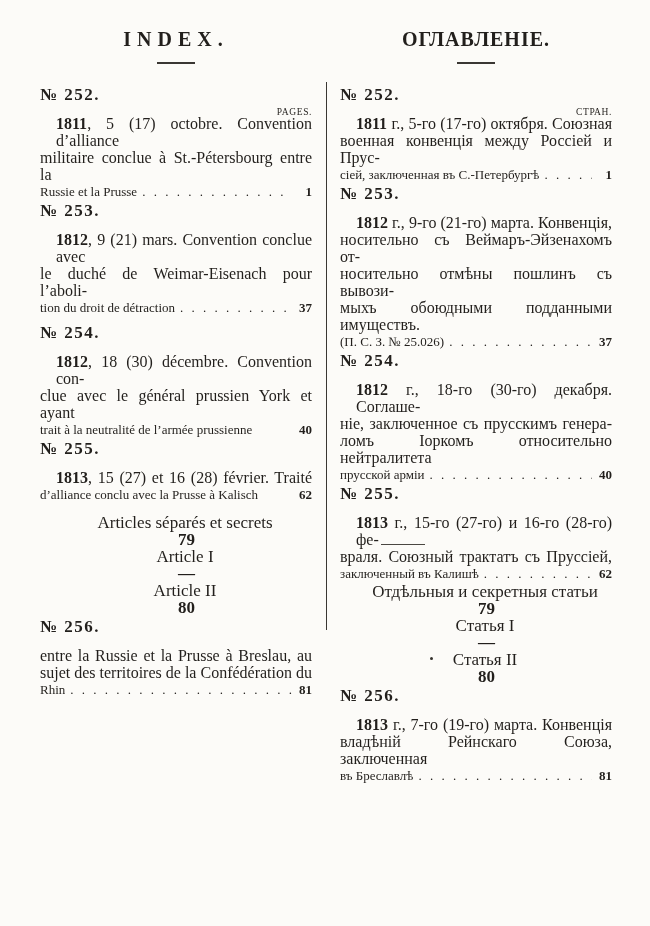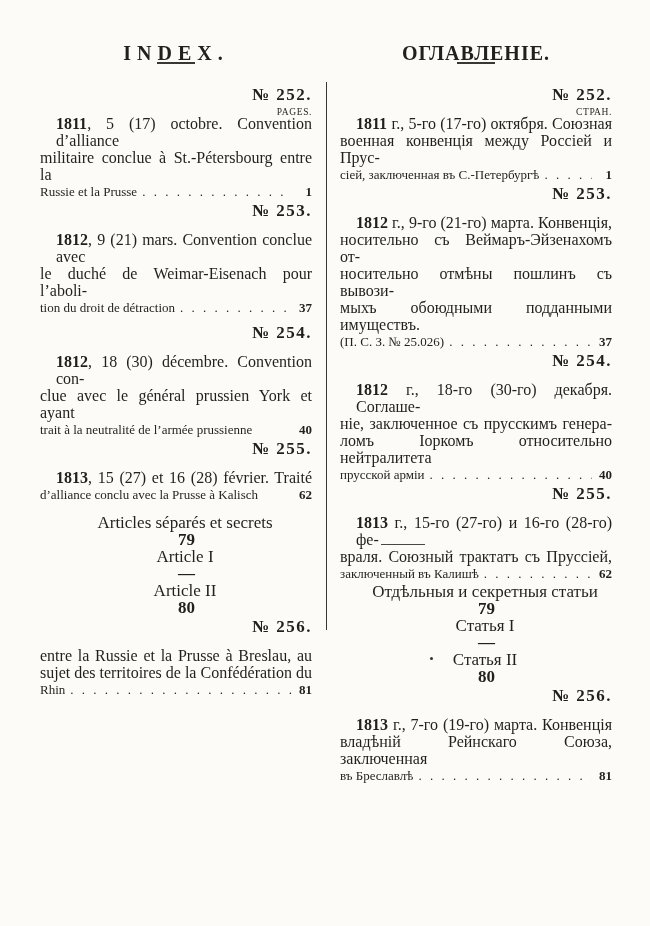--- a/index.html
+++ b/index.html
@@ -11,21 +11,21 @@
   html,body{margin:0;padding:0;}
   body{
     width:650px;height:926px;
     background:var(--paper);
     color:var(--ink);
     font-family:"Liberation Serif","DejaVu Serif",serif;
   }
   .page{position:relative;width:650px;height:926px;overflow:hidden;background:var(--paper);}
 
   .title{
-    position:absolute;top:42px;width:272px;
+    position:absolute;top:28px;width:272px;
     text-align:center;font-size:20px;font-weight:700;line-height:22px;
   }
   .title-left{left:40px;letter-spacing:6px;}
   .title-right{left:340px;letter-spacing:1px;}
   .title-rule{position:absolute;top:62px;width:38px;height:2px;background:var(--rule);}
   .trule-left{left:157px;}
   .trule-right{left:457px;}
 
   .divider{position:absolute;left:326px;top:82px;width:1px;height:548px;background:var(--rule);}
 
@@ -34,21 +34,21 @@
   .col-right{left:340px;}
 
   .section{position:relative;}
   .section:nth-child(1){min-height:94px;}
   .section:nth-child(2){min-height:122px;font-family:Liberation Serif, serif;}
   .section:nth-child(3){min-height:105px;}
   .section:nth-child(4){min-height:135px;}
   .section:nth-child(5){min-height:92px;}
 
   .secnum{
-    text-align:right;font-size:17px;font-weight:700;
+    text-align:left;font-size:17px;font-weight:700;
     letter-spacing:1.5px;line-height:22px;margin-bottom:9px;
   }
   .collabel{
     position:absolute;right:0;top:23px;
     font-size:9.5px;letter-spacing:.6px;font-weight:400;
   }
 
   .entry{width:100%;}
   .line{
     font-size:16px;line-height:17px;

